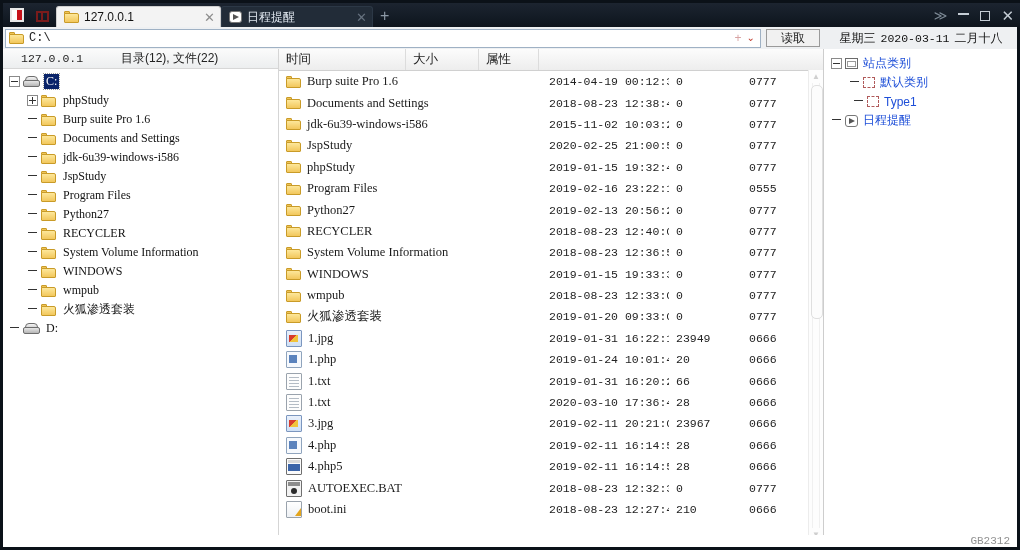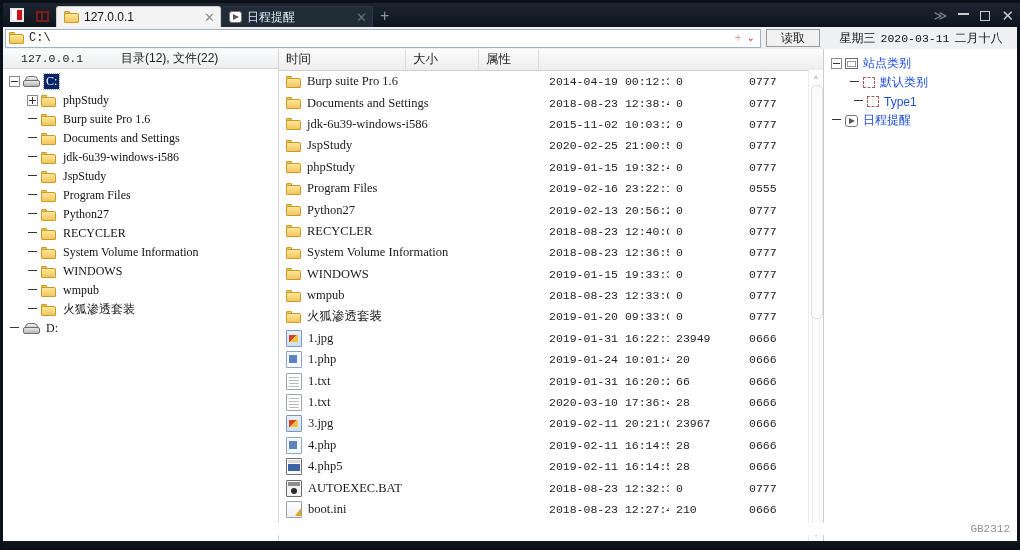--- a/index.html
+++ b/index.html
@@ -160,21 +160,21 @@
      box-sizing:border-box;position:relative;background:#fff;}
   .sico-folder:after{content:"";position:absolute;left:1px;right:1px;top:2px;bottom:1px;border:1px solid #9a9a9a;}
   .sico-cat{width:12px;height:11px;flex:0 0 auto;margin-right:5px;border:1px dashed #b05a5a;
      box-sizing:border-box;background:#fff;}
   .sico-clock{width:13px;height:12px;flex:0 0 auto;margin-right:5px;border:1px solid #777;
      box-sizing:border-box;border-radius:3px;position:relative;background:#fff;}
   .sico-clock:after{content:"";position:absolute;left:3px;top:2px;width:0;height:0;
      border-top:3.5px solid transparent;border-bottom:3.5px solid transparent;border-left:6px solid #555;}
 
   
-  .statusbar{position:absolute;left:0;bottom:12px;width:1014px;height:12px;background:#ffffff;
+  .statusbar{position:absolute;left:0;bottom:0;width:1014px;height:12px;background:#ffffff;
      display:flex;align-items:center;justify-content:flex-end;}
   .statusbar .enc{font-size:11px;color:#909090;margin-right:7px;
      font-family:"Liberation Mono","DejaVu Sans Mono",monospace;}
 </style>
 </head>
 <body>
 
 <div class="app">
 
   <div class="titlebar">

